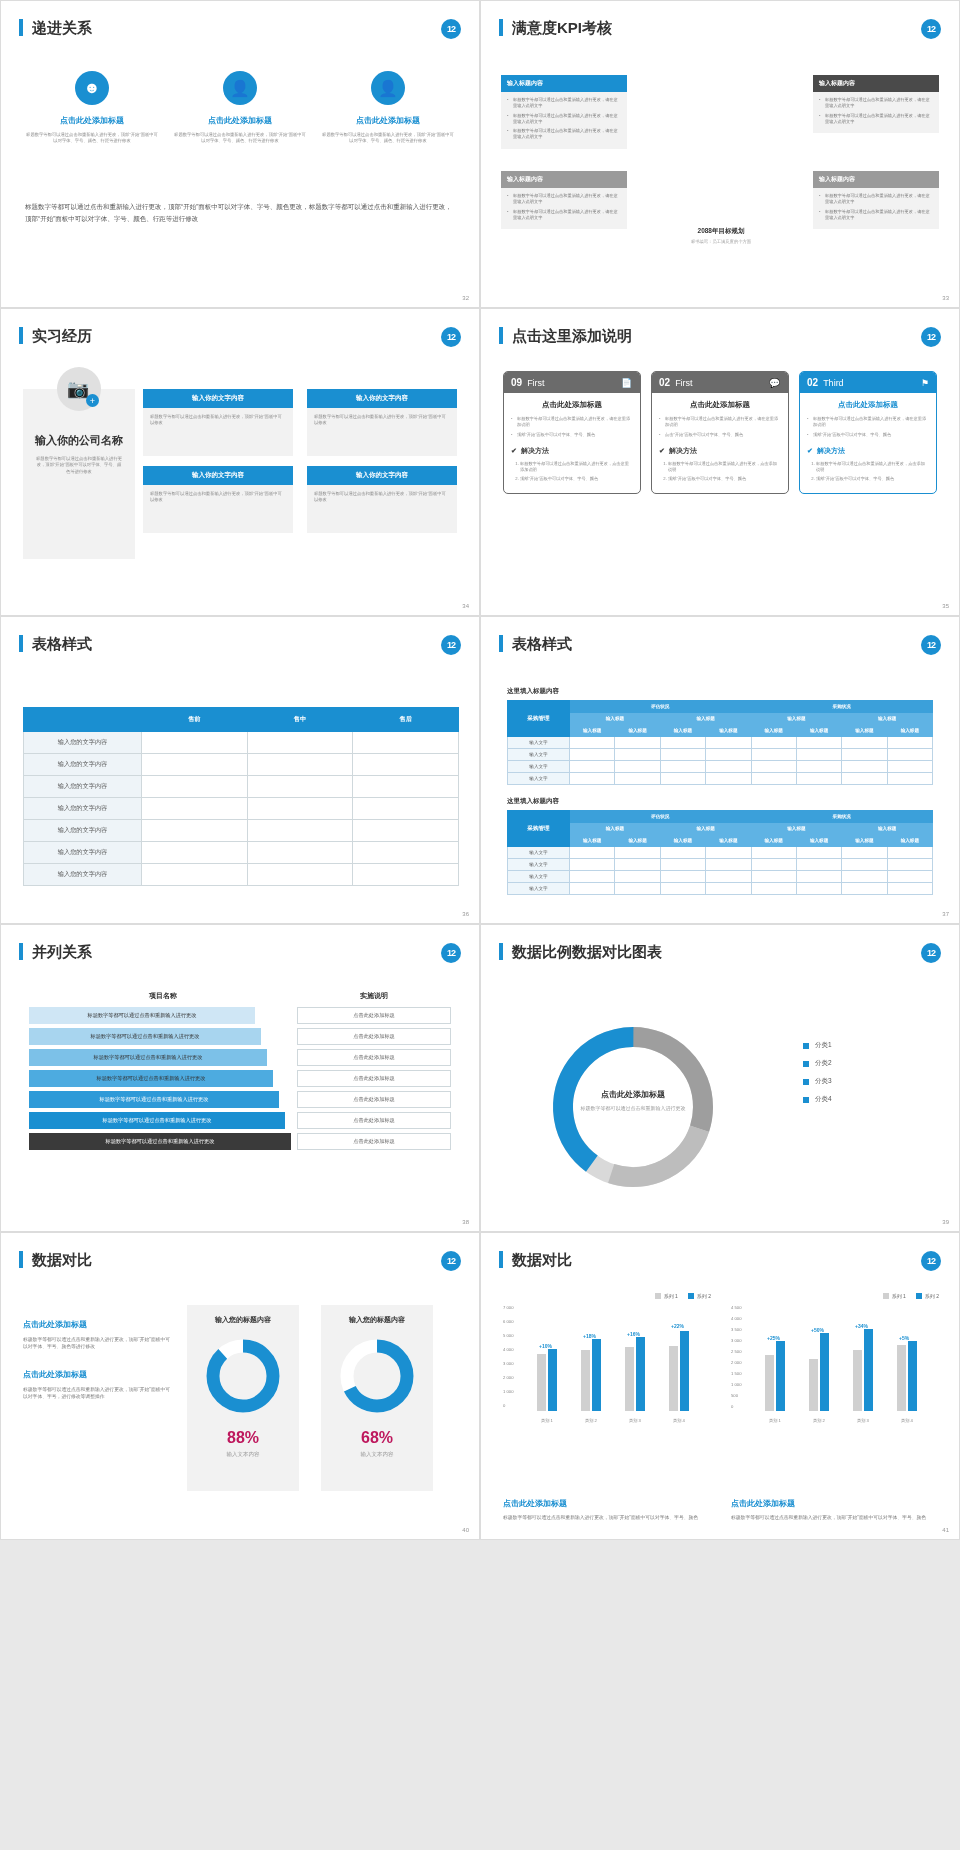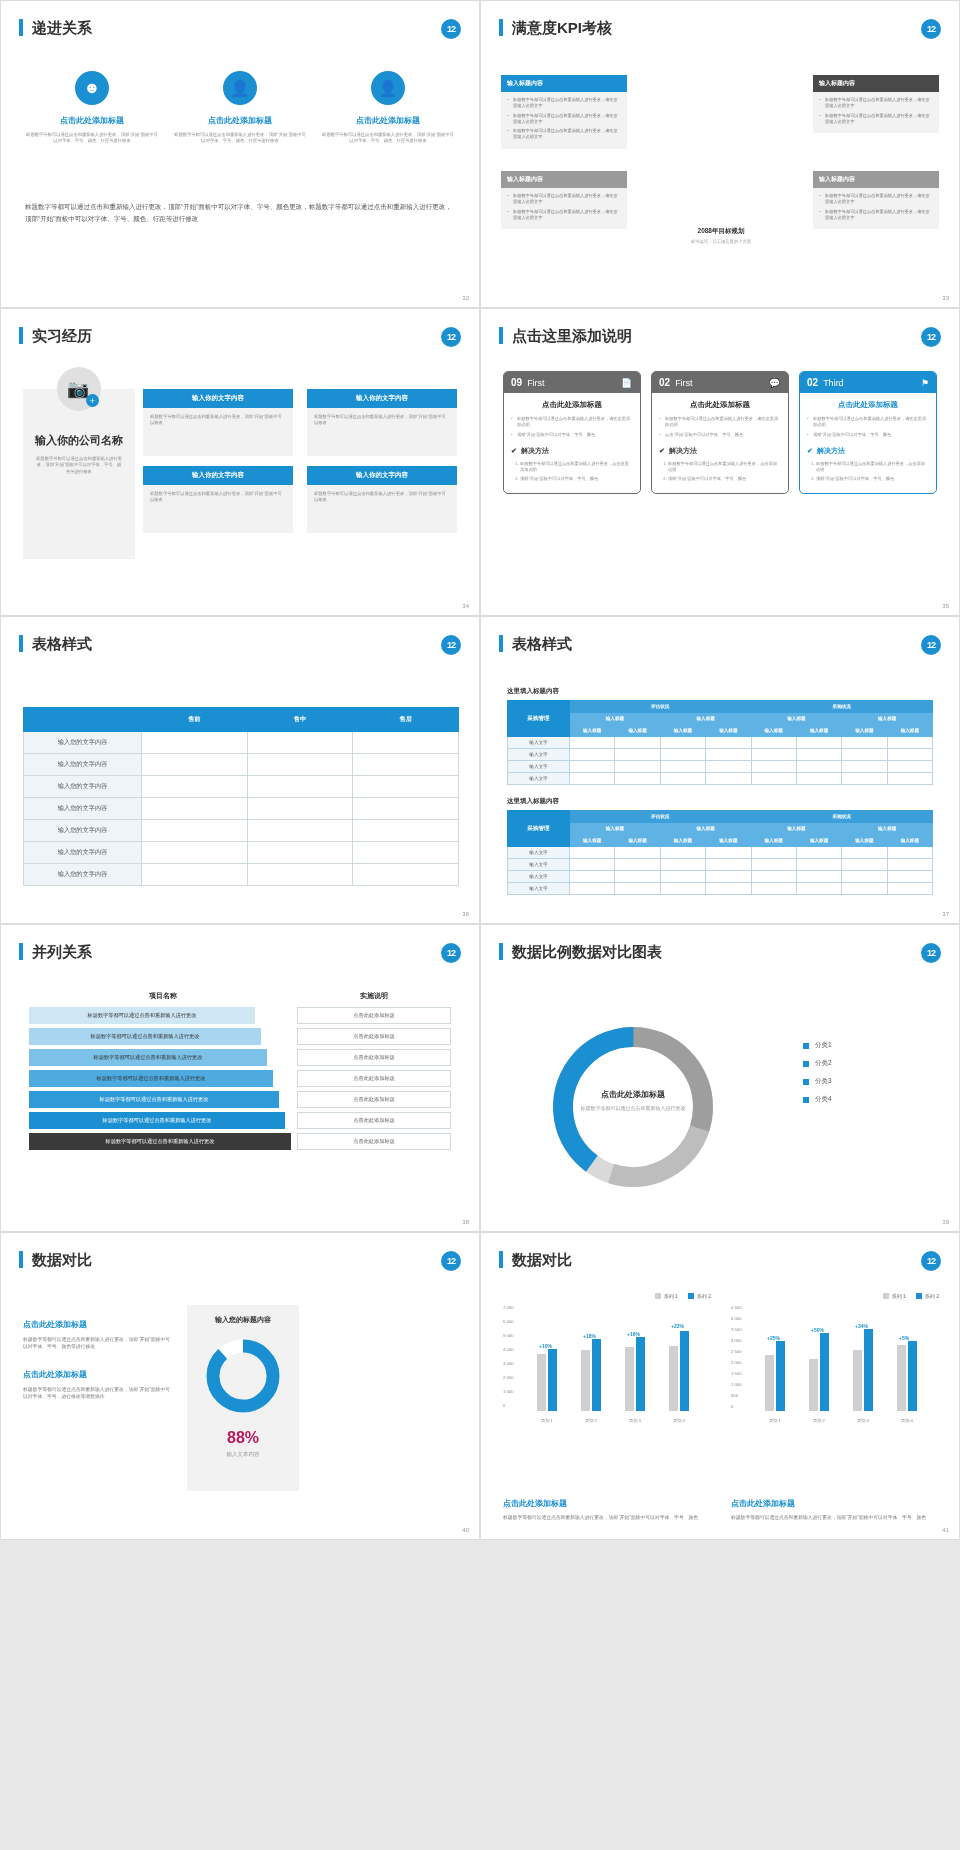--- a/index.html
+++ b/index.html
@@ -671,20 +671,29 @@
     </div>
     <div class="s40-ring" style="left:186px">
       <div class="cap">输入您的标题内容</div>
       <svg width="78" height="78" viewBox="0 0 78 78">
         <circle cx="39" cy="39" r="30" fill="none" stroke="#ffffff" stroke-width="13"></circle>
         <circle cx="39" cy="39" r="30" fill="none" stroke="#1a8fd1" stroke-width="13" stroke-dasharray="166 189" transform="rotate(-90 39 39)"></circle>
       </svg>
       <div class="pct">88%</div>
       <div class="sub">输入文本内容</div>
     </div>
+    <div class="s40-ring" style="left:320px">
+      <div class="cap">输入您的标题内容</div>
+      <svg width="78" height="78" viewBox="0 0 78 78">
+        <circle cx="39" cy="39" r="30" fill="none" stroke="#ffffff" stroke-width="13"></circle>
+        <circle cx="39" cy="39" r="30" fill="none" stroke="#1a8fd1" stroke-width="13" stroke-dasharray="128 227" transform="rotate(-90 39 39)"></circle>
+      </svg>
+      <div class="pct">68%</div>
+      <div class="sub">输入文本内容</div>
+    </div>
     <div class="pagenum">40</div>
   </div>
 
   <div class="slide">
     <div class="slide-title">数据对比</div>
     <div class="logo">12</div>
 
     <div class="s41-half" style="left:22px">
       <div class="s41-legend">
         <span>

